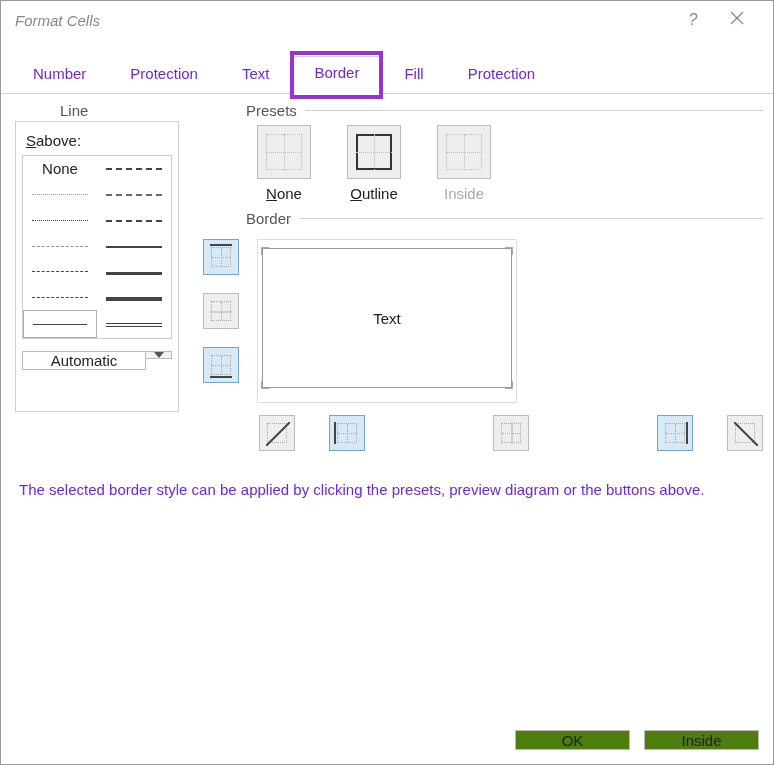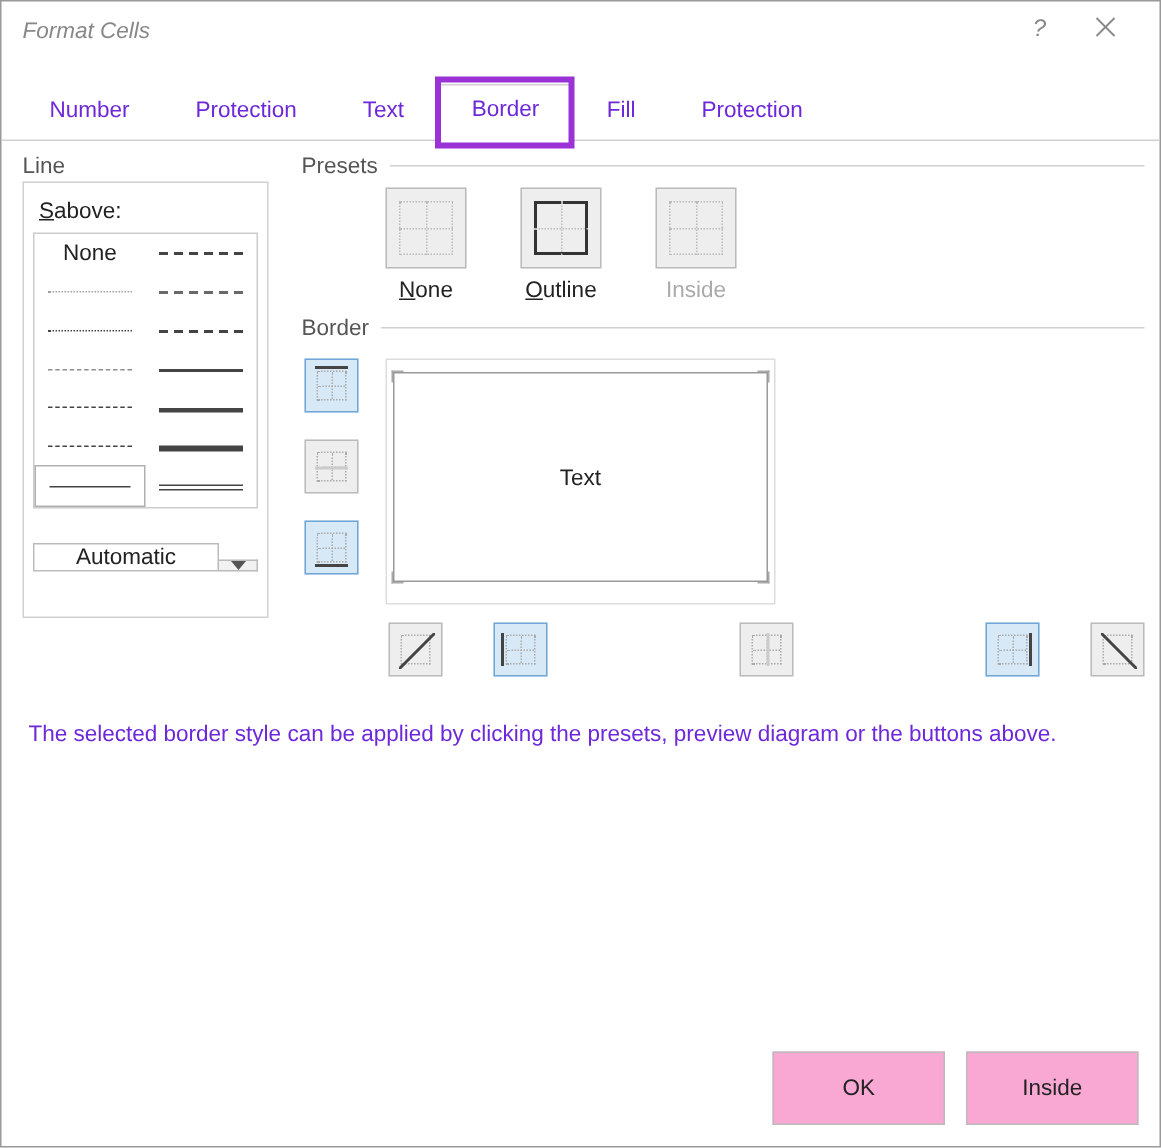--- a/index.html
+++ b/index.html
@@ -36,21 +36,21 @@
     content: ""; position: absolute; inset: -6px -2px -6px -2px;
     border: 4px solid #9b32d6; pointer-events: none;
   }
 
   
   .content { display: flex; padding: 6px 10px 0 10px; }
   .col-left { width: 230px; }
   .col-right { flex: 1; padding-left: 14px; }
 
   .group-label {
-    color: #555; font-size: 15px; padding: 2px 0 2px 4px;
+    color: #555; font-size: 15px; padding: 2px 0 2px 4px; margin-left: 45px;
   }
   .group-label.with-line {
     display: flex; align-items: center; gap: 8px;
   }
   .group-label.with-line::after {
     content: ""; flex: 1; height: 1px; background: #d0d0d0;
   }
 
   
   .line-box {
@@ -70,21 +70,21 @@
   .style-cell .line {
     width: 90%; height: 0; border-top-width: 1px; border-top-color: #444;
   }
   .style-cell.selected {
     border: 1px solid #b0b0b0;
   }
   .none-text { color: #222; font-size: 15px; }
 
   .color-label { padding: 8px 0 6px 4px; }
   .color-select {
-    display: flex; align-items: flex-end; height: 30px; margin: 0 0 0 0;
+    display: flex; align-items: flex-start; height: 30px; margin: 0 0 0 0;
   }
   .color-select .val {
     flex: 1; border: 1px solid #bbb; display: flex; align-items: center;
     justify-content: center; color: #222;
   }
   .color-select .btn {
     width: 26px; border: 1px solid #bbb; border-left: none; background: #f2f2f2;
     display: flex; align-items: center; justify-content: center;
   }
   .chev { width:0; height:0; border-left:5px solid transparent;
@@ -152,21 +152,21 @@
   }
 
   
   .hint { padding: 30px 18px 0 18px; color:#6d28d9; }
 
   
   .footer {
     position:absolute; right:14px; bottom:14px; display:flex; gap:14px;
   }
   .footer .fbtn {
-    width: 115px; height: 49px; background:#f9a8d4; border:1px solid #bbb;
+    width: 115px; height: 20px; background:#4d7c0f; border:1px solid #bbb;
     display:flex; align-items:center; justify-content:center; color:#222;
   }
 </style>
 </head>
 <body>
 
 <div class="titlebar">
   <span>Format Cells</span>
   <span class="spacer"></span>
   <span class="help">?</span>

